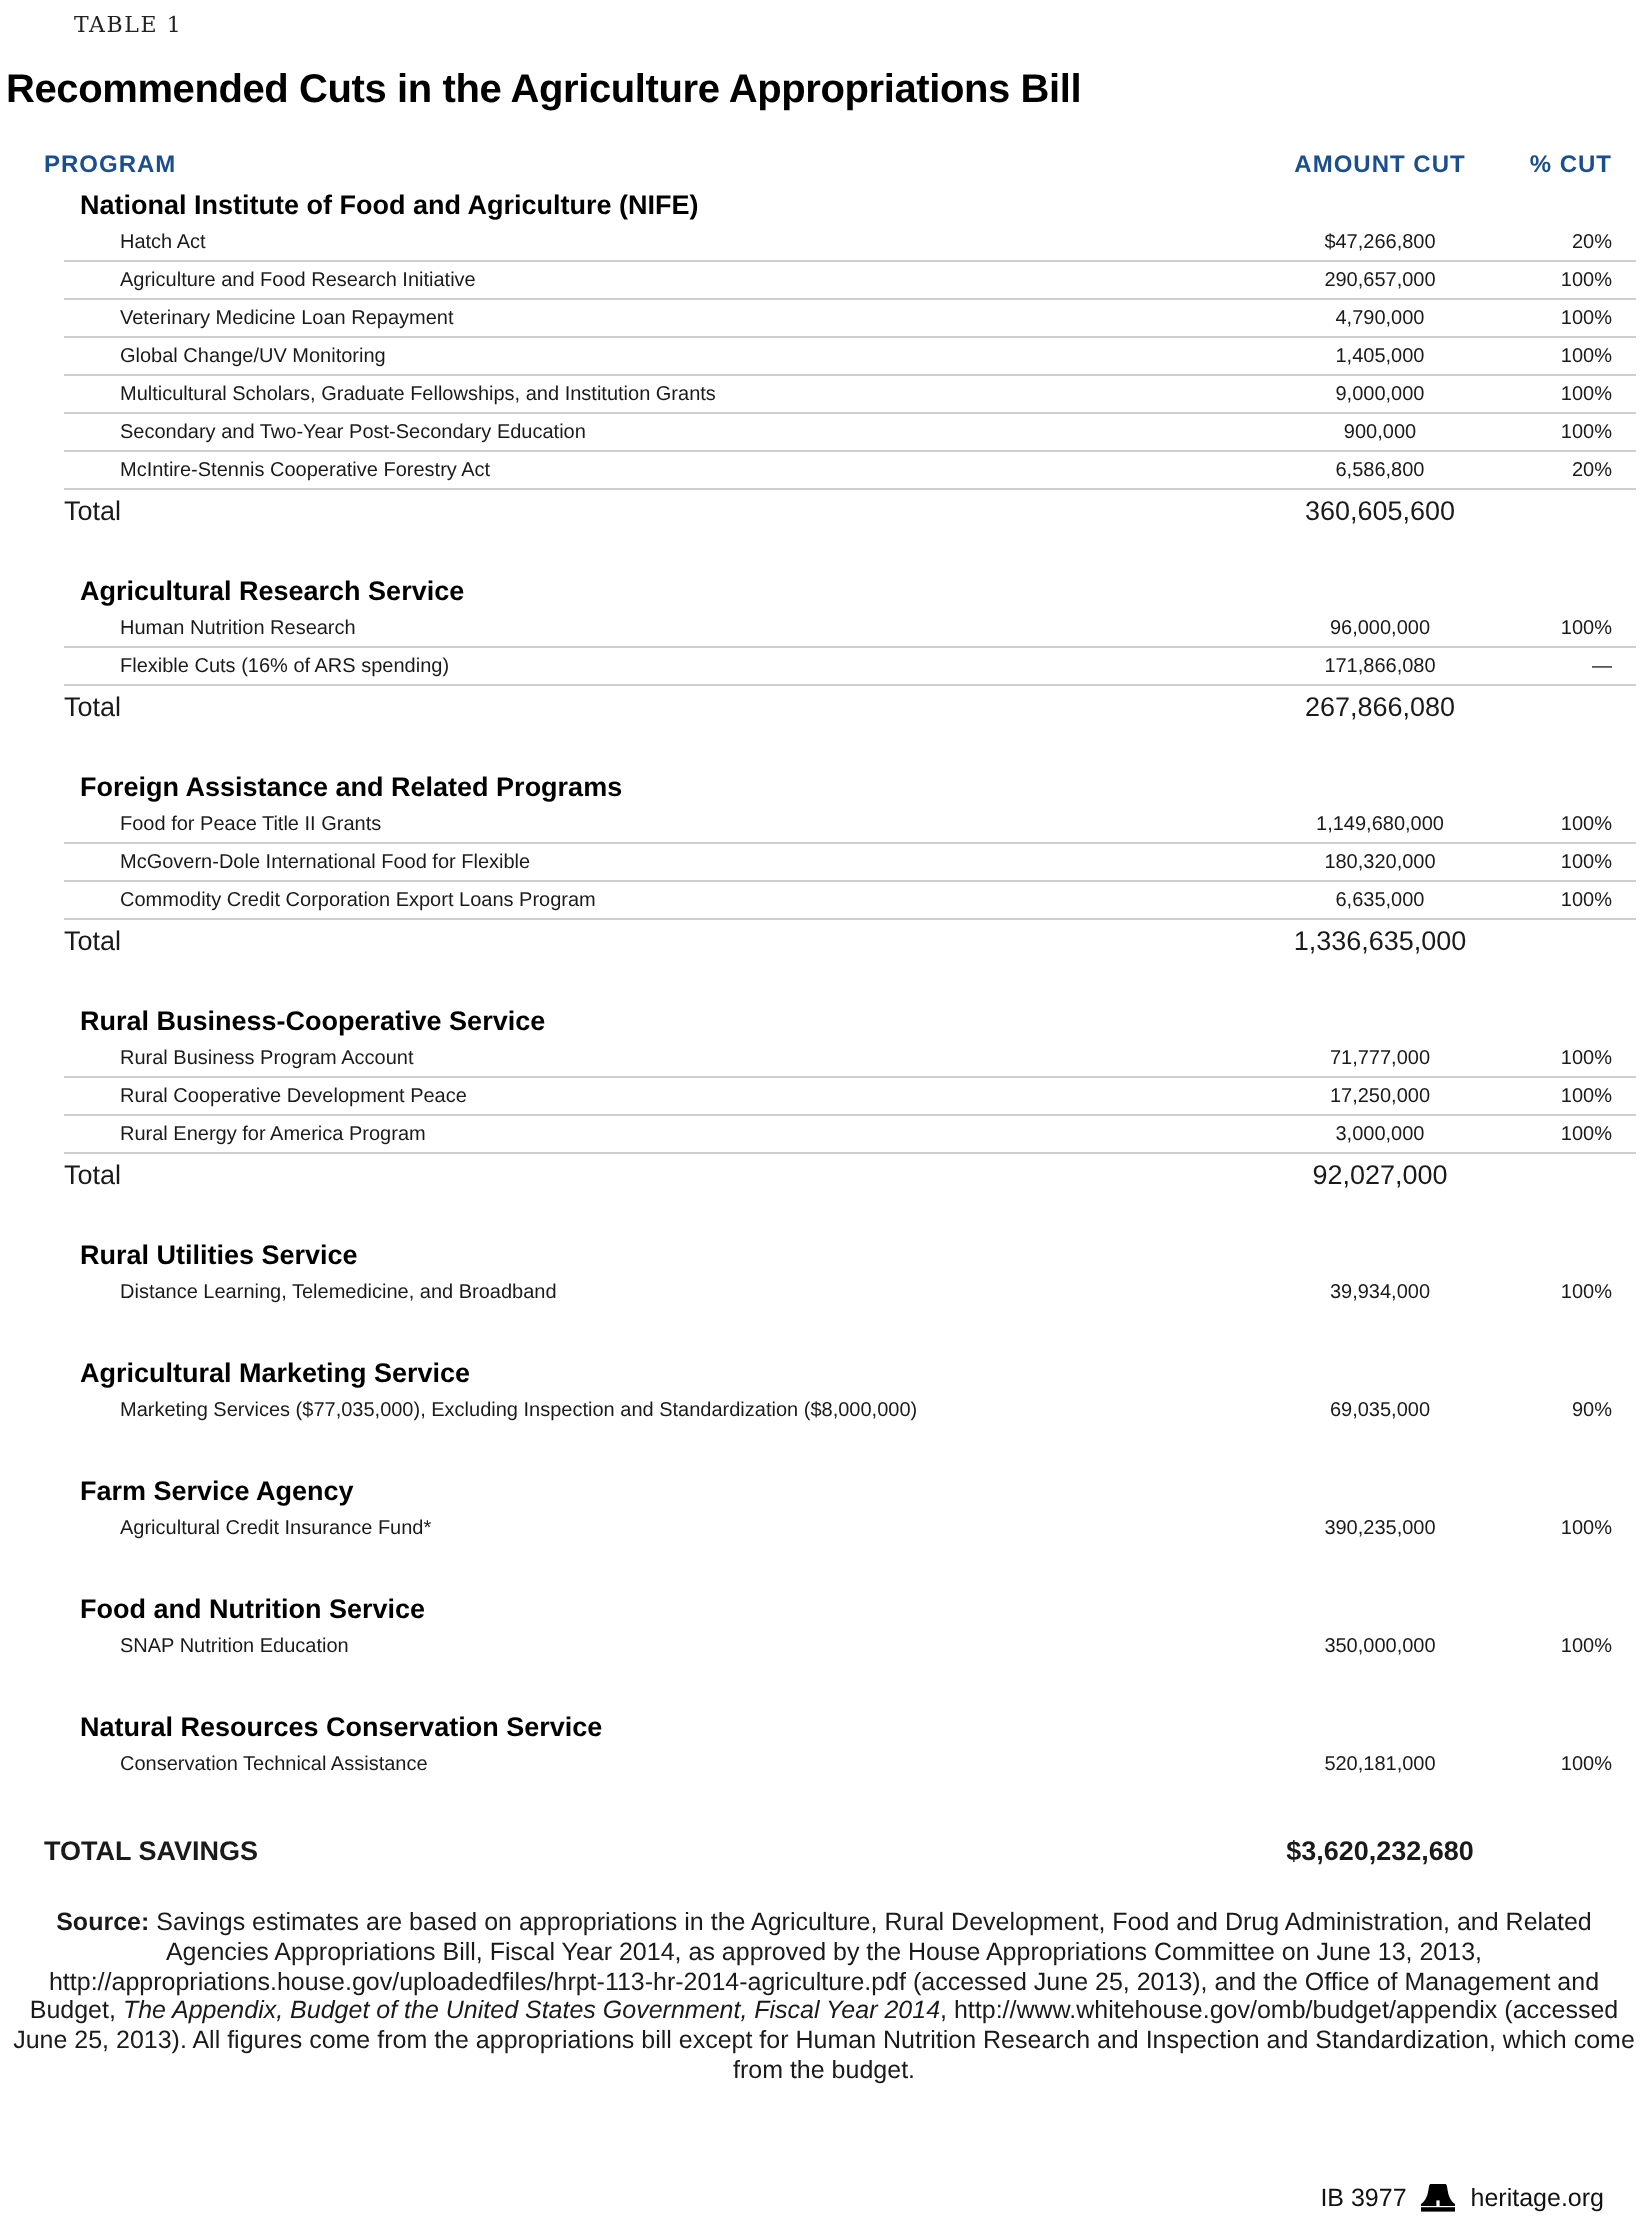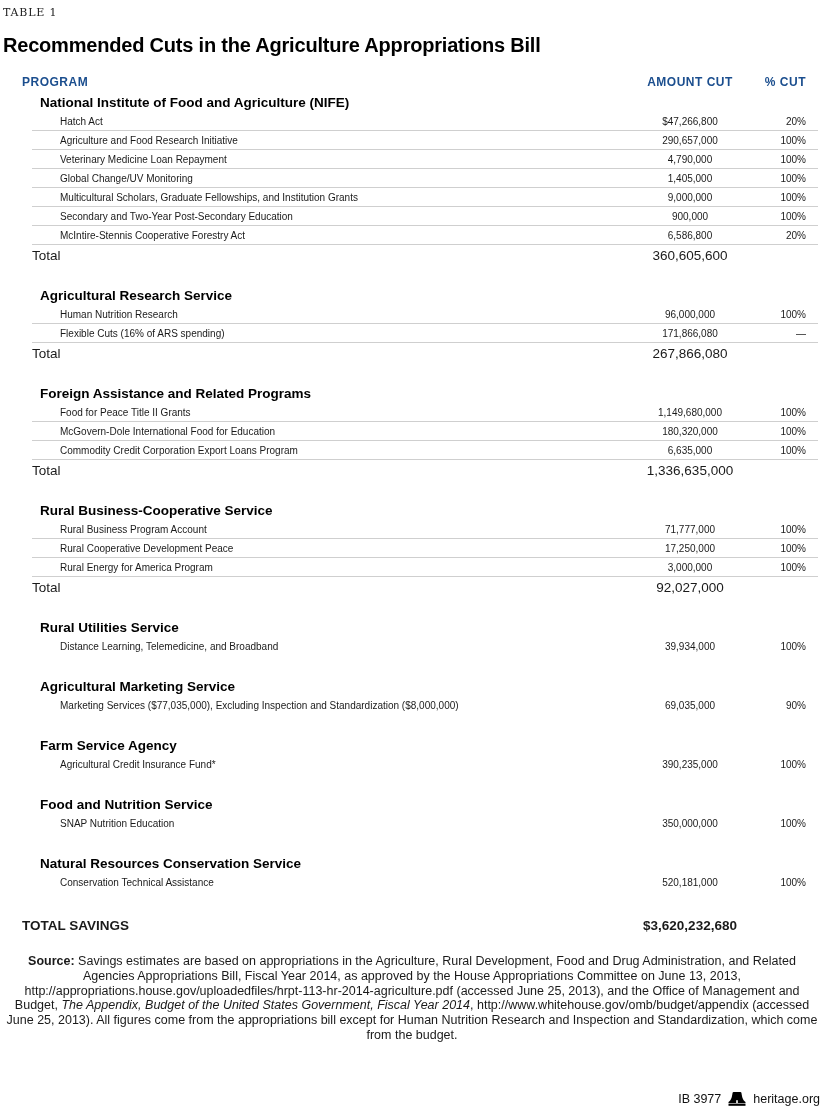--- a/index.html
+++ b/index.html
@@ -16,20 +16,21 @@
     background: #fff;
     overflow: hidden;
     padding: 6px 4px 0 3px;
   }
   .kicker {
     font-family: "DejaVu Serif", serif;
     font-size: 11px;
     letter-spacing: 0.8px;
     color: #222;
     line-height: 13px;
+    margin-left: 34px;
   }
   .title {
     margin-top: 14px;
     font-size: 20px;
     font-weight: bold;
     letter-spacing: -0.2px;
     color: #000;
     line-height: 24px;
   }
   .table-wrap { margin-left: 11px; width: 804px; }
@@ -91,21 +92,21 @@
     font-size: 12.5px;
     line-height: 14.8px;
     width: 818px;
     color: #1a1a1a;
     text-align: center;
   }
   .source .seg-bold { font-weight: bold; }
   .source .seg-italic { font-style: italic; }
   .footer {
     position: absolute;
-    right: 5px;
+    right: 23px;
     bottom: 7px;
     display: flex;
     align-items: center;
     gap: 7px;
     font-size: 12.5px;
     color: #111;
   }
   .bell { display: inline-block; }
 </style>
 </head>
@@ -188,21 +189,21 @@
           </div>
         </div>
         <div class="section">
           <div class="section-header">Foreign Assistance and Related Programs</div>
           <div class="grid3 row">
             <div class="program-col">Food for Peace Title II Grants</div>
             <div class="amount-col">1,149,680,000</div>
             <div class="pct-col">100%</div>
           </div>
           <div class="grid3 row">
-            <div class="program-col">McGovern-Dole International Food for Education</div>
+            <div class="program-col">McGovern-Dole International Food for Flexible</div>
             <div class="amount-col">180,320,000</div>
             <div class="pct-col">100%</div>
           </div>
           <div class="grid3 row">
             <div class="program-col">Commodity Credit Corporation Export Loans Program</div>
             <div class="amount-col">6,635,000</div>
             <div class="pct-col">100%</div>
           </div>
           <div class="grid3 total-row">
             <div class="program-col">Total</div>

